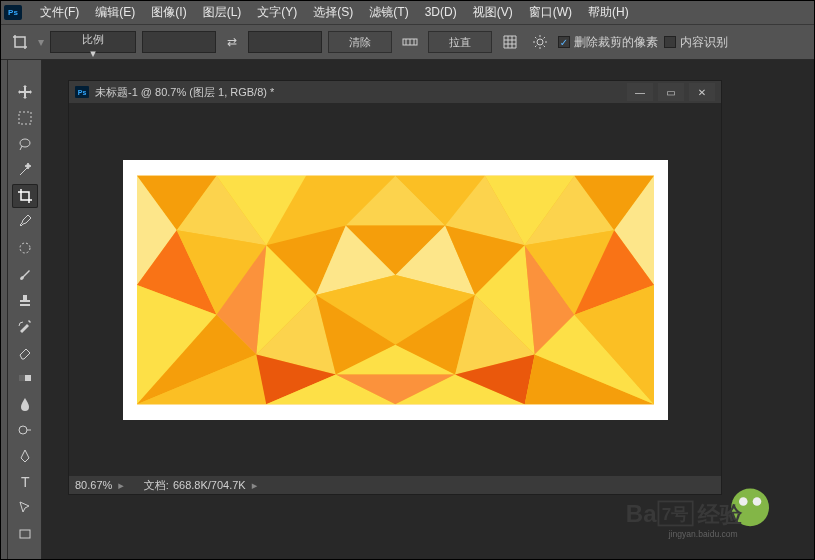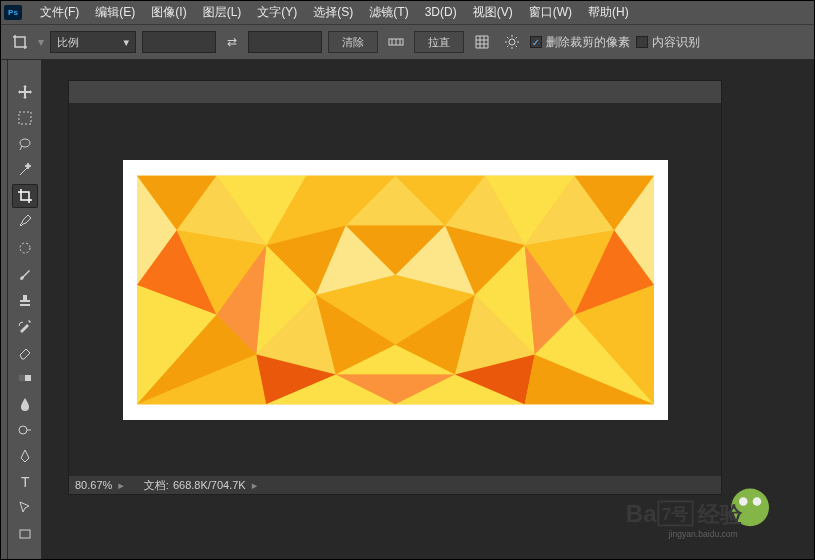--- a/index.html
+++ b/index.html
@@ -4,24 +4,24 @@
 <style>
 * { margin: 0; padding: 0; box-sizing: border-box; font-family: "Microsoft YaHei", sans-serif; }
 body { width: 815px; height: 560px; background: #535353; overflow: hidden; position: relative; }
 
 .menubar { height: 24px; background: #535353; display: flex; align-items: center; padding: 0 4px; font-size: 12px; color: #e8e8e8; }
 .menubar .logo { width: 18px; height: 15px; background: #001e36; color: #31a8ff; font-size: 8px; font-weight: bold; display: flex; align-items: center; justify-content: center; margin-right: 10px; border-radius: 2px; }
 .menubar .menuitem { padding: 3px 8px; cursor: default; }
 
 .optbar { height: 36px; background: #535353; border-top: 1px solid #383838; border-bottom: 1px solid #2a2a2a; display: flex; align-items: center; padding: 0 8px; font-size: 12px; color: #d0d0d0; gap: 6px; }
 .optbar .crop-icon { width: 24px; height: 24px; display: flex; align-items: center; justify-content: center; }
-.optbar .dd { background: #3a3a3a; border: 1px solid #262626; height: 22px; padding: 0 6px; display: flex; align-items: center; font-size: 11px; min-width: 86px; justify-content: space-between; }
+.optbar .dd { background: #3a3a3a; border: 1px solid #262626; height: 22px; padding: 0 6px; display: flex; align-items: center; font-size: 11px; min-width: 86px; justify-content: space-between; flex-direction: column; }
 .optbar .numfield { background: #3a3a3a; border: 1px solid #262626; height: 22px; width: 74px; }
 .optbar .swap { width: 20px; text-align: center; }
-.optbar .btn { background: #494949; border: 1px solid #2f2f2f; height: 22px; padding: 0 13px; display: flex; align-items: center; font-size: 11px; }
+.optbar .btn { background: #494949; border: 1px solid #2f2f2f; height: 22px; padding: 0 20px; display: flex; align-items: center; font-size: 11px; }
 .optbar .iconbtn { width: 24px; height: 22px; display: flex; align-items: center; justify-content: center; }
 .optbar .chk { display: flex; align-items: center; gap: 4px; }
 .optbar .chkbox { width: 12px; height: 12px; background: #3a3a3a; border: 1px solid #222; display: inline-flex; align-items: center; justify-content: center; color: #5cb5ff; font-size: 10px; }
 
 .workspace { display: flex; height: calc(100% - 60px); background: #282828; }
 .toolstrip { width: 8px; background: #535353; border-right: 1px solid #2a2a2a; }
 .toolcol { width: 34px; background: #535353; border-right: 1px solid #2a2a2a; display: flex; flex-direction: column; align-items: center; padding-top: 20px; gap: 2px; }
 .toolcol .tool { width: 26px; height: 24px; display: flex; align-items: center; justify-content: center; color: #d0d0d0; border-radius: 2px; }
 .toolcol .tool.active { background: #3a3a3a; color: #fff; box-shadow: inset 0 0 0 1px #222; }
 
@@ -200,20 +200,31 @@
       </div>
     <div class="tool">
         <svg width="16" height="16" viewBox="0 0 16 16">
           <rect x="3" y="4" width="10" height="8" fill="none" stroke="#d0d0d0"></rect>
         </svg>
       </div>
   </div>
 
   <div class="docarea">
     <div class="docwin">
+      <div class="titlebar">
+        <div class="left">
+          <div class="ps">Ps</div>
+          <span>未标题-1 @ 80.7% (图层 1, RGB/8) *</span>
+        </div>
+        <div>
+          <span class="winbtn">—</span>
+          <span class="winbtn">▭</span>
+          <span class="winbtn">✕</span>
+        </div>
+      </div>
       <div class="canvasbg">
         <div class="canvas">
           <svg class="poly" viewBox="0 0 520 230">
             <rect width="520" height="230" fill="#fbbf24"></rect>
             <polygon points="0,0 80,0 40,55" fill="#f59e0b"></polygon>
             <polygon points="80,0 40,55 130,70" fill="#fcd34d"></polygon>
             <polygon points="80,0 170,0 130,70" fill="#fde047"></polygon>
             <polygon points="170,0 260,0 210,50" fill="#fbbf24"></polygon>
             <polygon points="130,70 210,50 180,120" fill="#f59e0b"></polygon>
             <polygon points="0,0 0,110 40,55" fill="#fde68a"></polygon>

